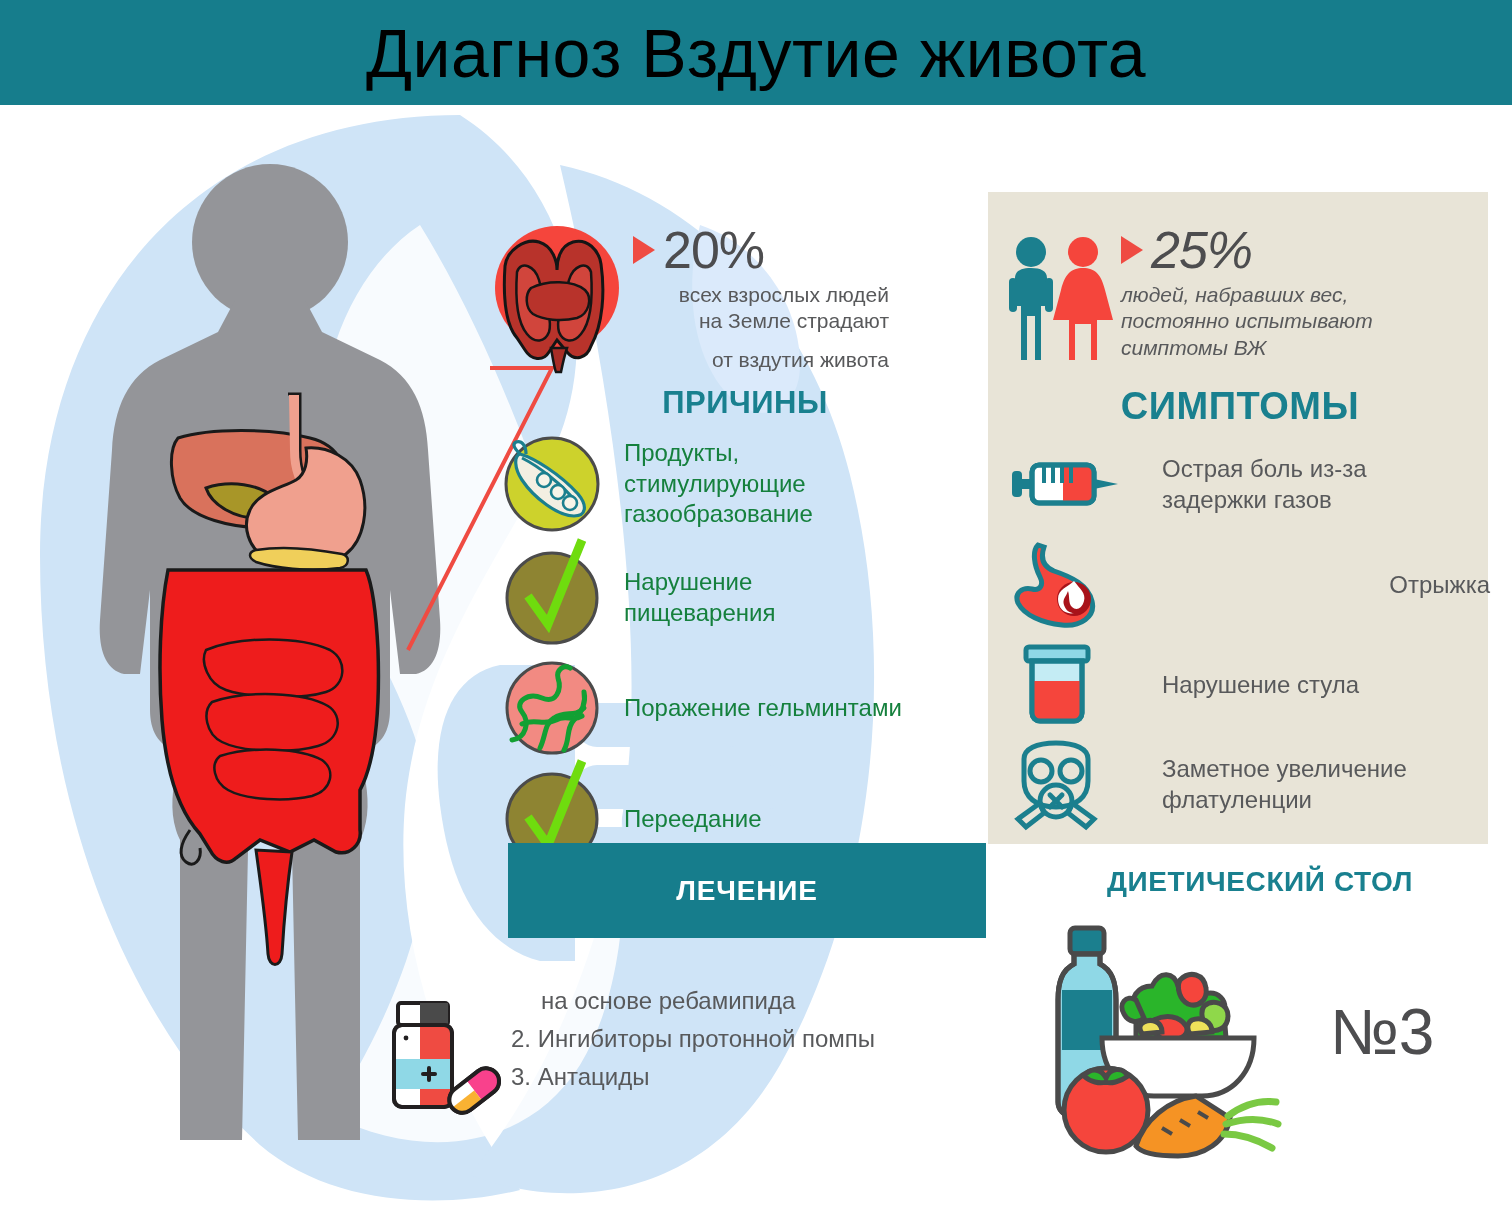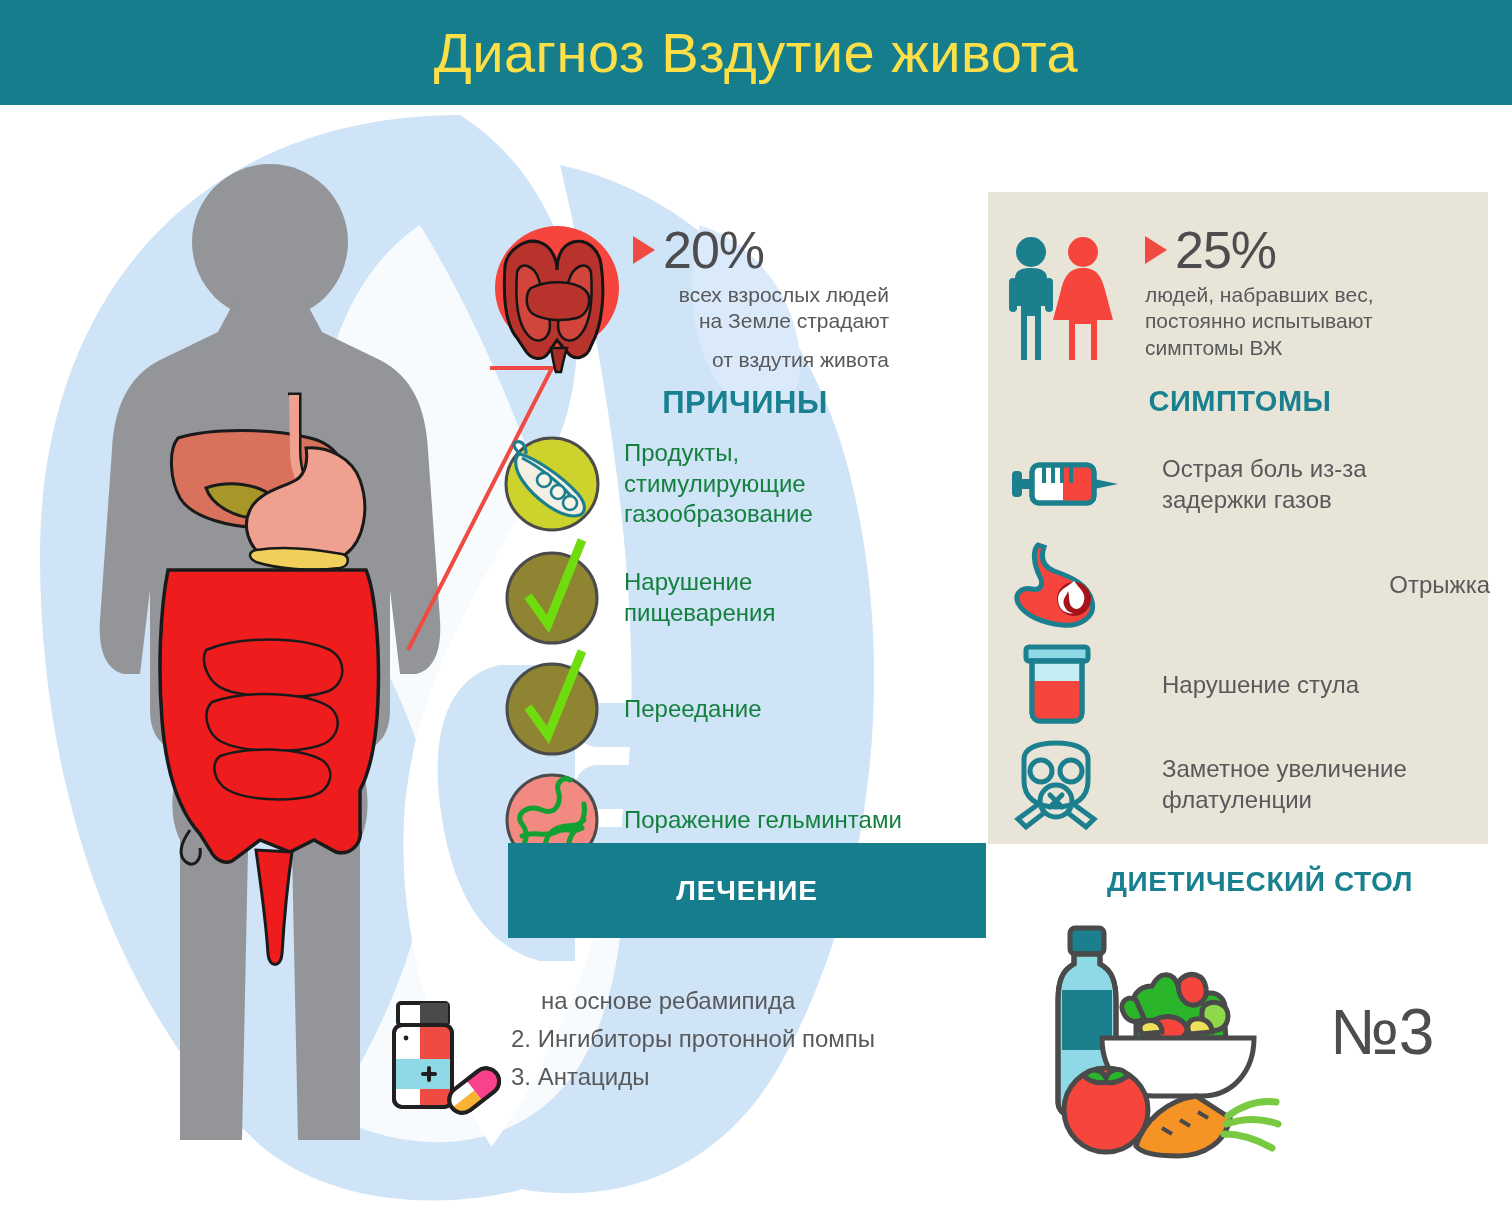--- a/index.html
+++ b/index.html
@@ -9,21 +9,21 @@
     -webkit-font-smoothing:antialiased;
   }
   .page{position:relative;width:1512px;height:1210px;background:#ffffff;overflow:hidden;}
 
   
   .header{
     position:absolute;left:0;top:0;width:1512px;height:105px;
     background:#167d8c;display:flex;align-items:center;justify-content:center;
   }
   .header-title{
-    color:#fde047;font-size:56px;font-weight:400;letter-spacing:0.5px;line-height:1;
+    color:#000000;font-size:68px;font-weight:400;letter-spacing:0.5px;line-height:1;
     white-space:nowrap;
   }
 
   
   .bg-blob{position:absolute;left:0;top:105px;width:1000px;height:1105px;pointer-events:none;}
 
   
   .body-figure{position:absolute;left:60px;top:150px;width:420px;height:1010px;}
 
   
@@ -63,27 +63,27 @@
 
   .treat-list{position:absolute;left:511px;top:982px;width:470px;}
   .treat-item{font-size:24px;color:#58595b;line-height:1.58;white-space:nowrap;}
   .treat-item.indent{padding-left:30px;}
   .pills-icon{position:absolute;left:376px;top:995px;width:126px;height:125px;}
 
   
   .sym-panel{position:absolute;left:988px;top:192px;width:500px;height:652px;background:#e8e4d7;}
   .stat-25{position:absolute;left:1005px;top:222px;width:470px;height:150px;}
   .people-icon{position:absolute;left:0px;top:12px;width:112px;height:130px;}
-  .stat25-text{position:absolute;left:140px;top:0px;width:340px;}
+  .stat25-text{position:absolute;left:116px;top:0px;width:340px;font-style:italic;}
   .stat25-text .stat-sub{text-align:left;font-size:21px;}
   .stat25-text .stat-big-row{justify-content:flex-start;}
 
   .sym-title{
     position:absolute;left:1030px;top:385px;width:420px;text-align:center;
-    font-size:29px;font-weight:bold;color:#19808f;letter-spacing:0.5px;
+    font-size:38px;font-weight:bold;color:#19808f;letter-spacing:0.5px;
   }
   .sym-list{position:absolute;left:1010px;top:435px;width:480px;}
   .sym-row{display:flex;align-items:center;}
   .sym-row.s0{height:100px;}
   .sym-row.s1{height:100px;justify-content:space-between;}
   .sym-row.s2{height:100px;}
   .sym-row.s3{height:100px;}
   .sym-icon{flex:0 0 auto;width:110px;height:88px;position:relative;}
   .sym-label{font-size:24px;color:#58595b;line-height:1.28;padding-left:42px;}
 
@@ -206,43 +206,43 @@
       <div class="cause-icon">
         <svg viewBox="0 0 104 118" style="margin-top:-12px">
           <circle cx="52" cy="64" r="45" fill="#8e8432" stroke="#4b4b4b" stroke-width="3"></circle>
           <polyline points="28,62 48,90 82,6" fill="none" stroke="#6fdc0e" stroke-width="9" stroke-linecap="butt"></polyline>
         </svg>
       </div>
       <div class="cause-label" style="white-space:pre-line">Нарушение
 пищеварения</div>
     </div>
 
-    <div class="cause-row r2">
-      <div class="cause-icon">
-        <svg viewBox="0 0 104 118" style="margin-top:-12px">
-          <circle cx="52" cy="64" r="45" fill="#8e8432" stroke="#4b4b4b" stroke-width="3"></circle>
-          <polyline points="28,62 48,90 82,6" fill="none" stroke="#6fdc0e" stroke-width="9" stroke-linecap="butt"></polyline>
-        </svg>
-      </div>
-      <div class="cause-label" style="white-space:pre-line">Переедание</div>
-    </div>
-
     <div class="cause-row r3">
       <div class="cause-icon">
         <svg viewBox="0 0 104 104">
           <circle cx="52" cy="52" r="45" fill="#f28a82" stroke="#4b4b4b" stroke-width="3"></circle>
           <g fill="none" stroke="#12a033" stroke-width="5" stroke-linecap="round">
             <path d="M12 84 C26 82 30 66 22 56 C14 46 28 36 42 42 C56 48 62 34 58 22 C56 14 64 8 70 12"></path>
             <path d="M22 68 C34 62 44 70 56 64 C66 58 72 66 82 60"></path>
             <path d="M40 92 C46 80 44 68 54 62 C66 54 74 62 84 52"></path>
             <path d="M64 94 C70 84 66 72 74 64 C82 56 86 46 84 36"></path>
           </g>
         </svg>
       </div>
       <div class="cause-label" style="white-space:pre-line">Поражение гельминтами</div>
+    </div>
+
+    <div class="cause-row r2">
+      <div class="cause-icon">
+        <svg viewBox="0 0 104 118" style="margin-top:-12px">
+          <circle cx="52" cy="64" r="45" fill="#8e8432" stroke="#4b4b4b" stroke-width="3"></circle>
+          <polyline points="28,62 48,90 82,6" fill="none" stroke="#6fdc0e" stroke-width="9" stroke-linecap="butt"></polyline>
+        </svg>
+      </div>
+      <div class="cause-label" style="white-space:pre-line">Переедание</div>
     </div>
   </div>
 
   <div class="treat-bar">
     <span class="treat-bar-label">ЛЕЧЕНИЕ</span>
   </div>
 
   <svg class="pills-icon" viewBox="0 0 126 125">
     <rect x="22" y="8" width="50" height="22" rx="3" fill="#ffffff" stroke="#221f20" stroke-width="4"></rect>
     <rect x="44" y="8" width="28" height="22" fill="#4a4a4a"></rect>

